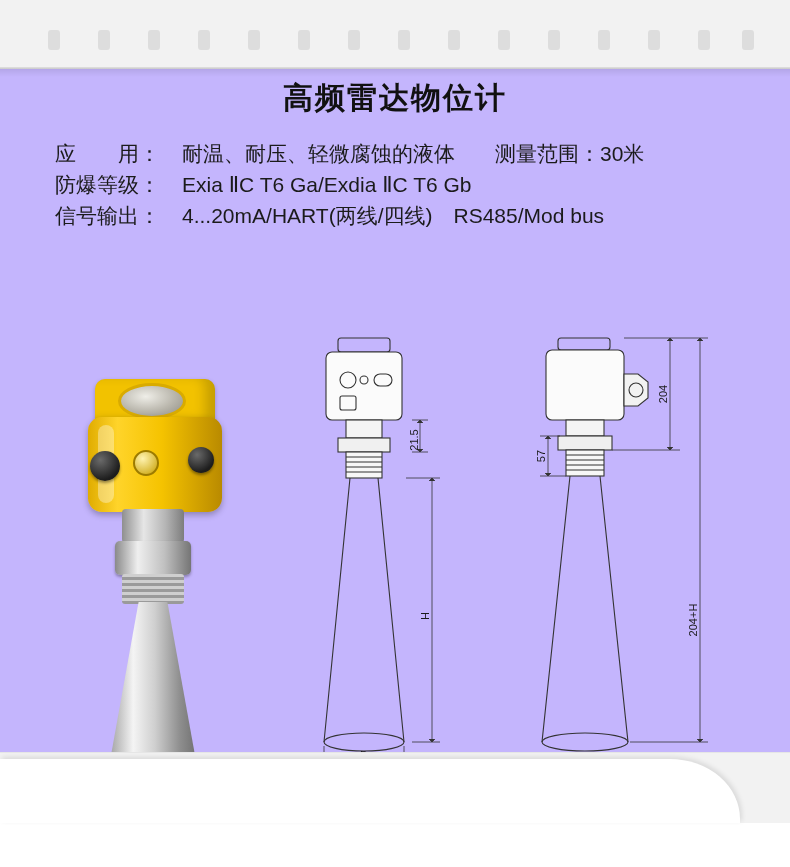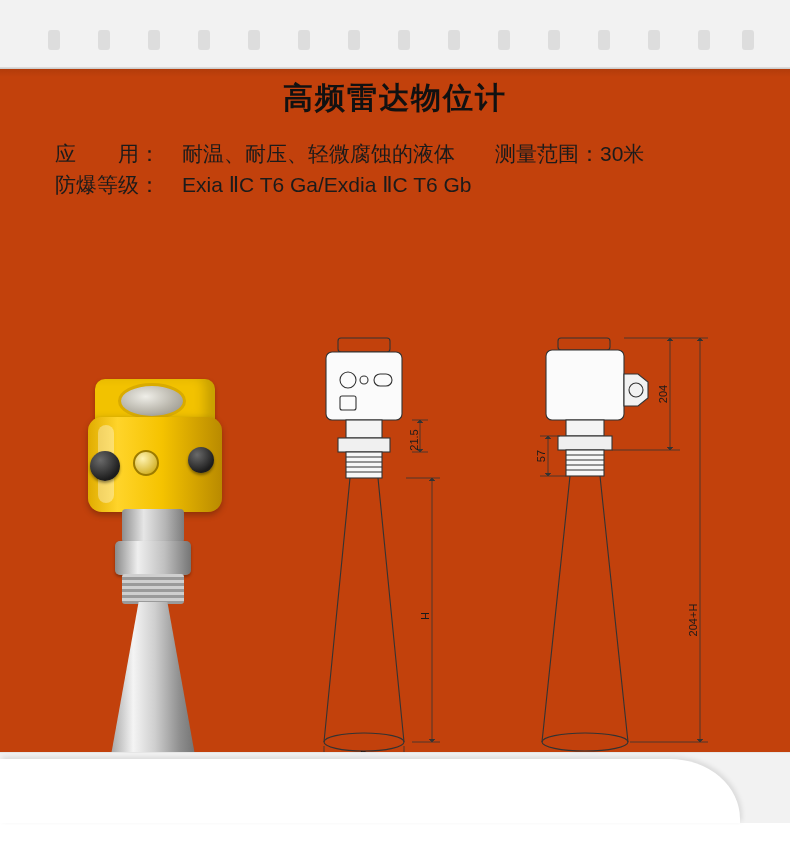--- a/index.html
+++ b/index.html
@@ -6,21 +6,21 @@
   body{
     width:790px;height:867px;
     background:#ffffff;
     font-family:"Liberation Sans","DejaVu Sans",sans-serif;
     color:#1b1b1b;
     overflow:hidden;
     position:relative;
   }
   .page{
     position:absolute;left:0;top:0;width:790px;height:823px;
-    background:#c2410c;
+    background:#c4b5fd;
   }
   
   .top-strip{
     position:absolute;left:0;top:0;width:790px;height:68px;
     background:#f2f2f2;
     border-bottom:1px solid #e2e2e2;
   }
   .perf{
     position:absolute;top:30px;
     width:12px;height:20px;border-radius:3px;
@@ -163,20 +163,23 @@
     <div class="row">
       <span>应　　用：</span><span class="gap-s"></span><span>耐温、耐压、轻微腐蚀的液体</span><span class="gap-m"></span><span>测量范围：</span><span>30米</span>
     </div>
 
 
 
     <div class="row">
       <span>防爆等级：</span><span class="gap-s"></span><span>Exia ⅡC T6 Ga/Exdia ⅡC T6 Gb</span>
     </div>
 
+    <div class="row">
+      <span>信号输出：</span><span class="gap-s"></span><span>4...20mA/HART(两线/四线)　RS485/Mod bus</span>
+    </div>
 
   </div>
 
   <div class="figures">
 
     <div class="photo">
       <div class="ph-cap"></div>
       <div class="ph-lens"></div>
       <div class="ph-body"></div>
       <div class="ph-knob k1"></div>

